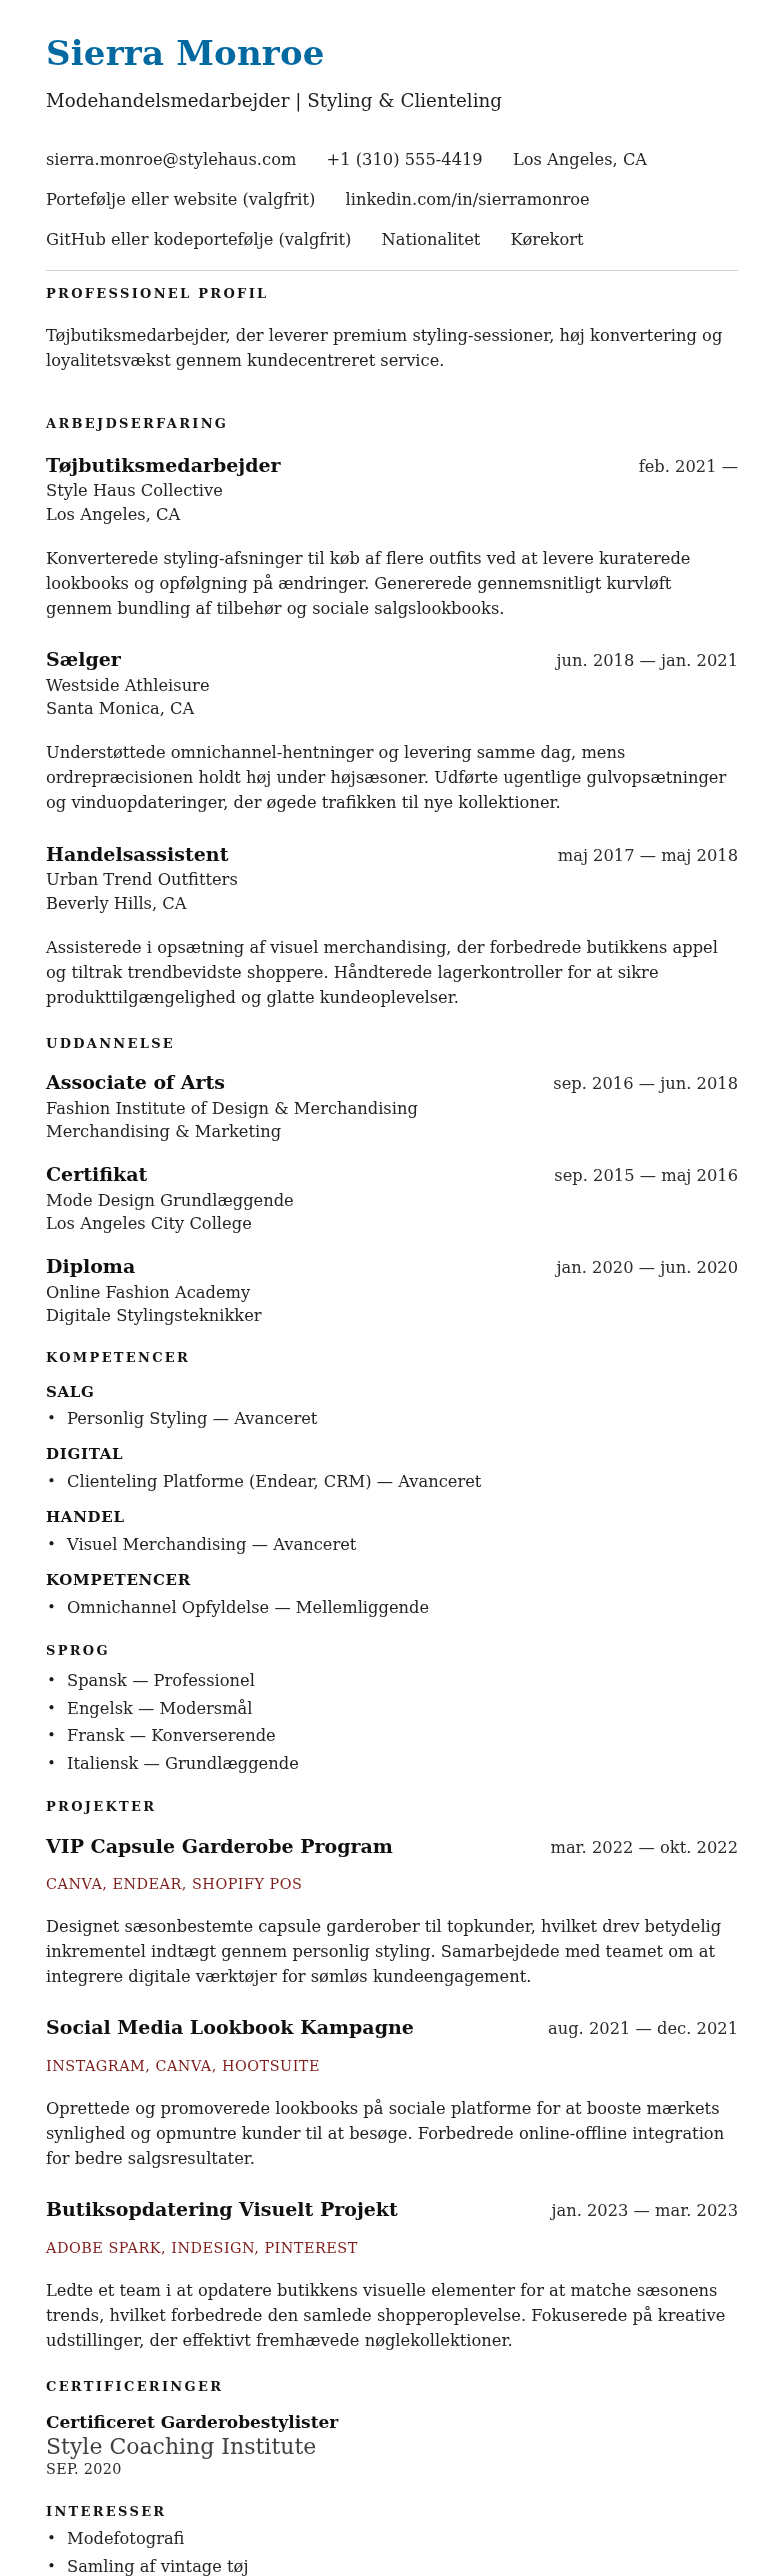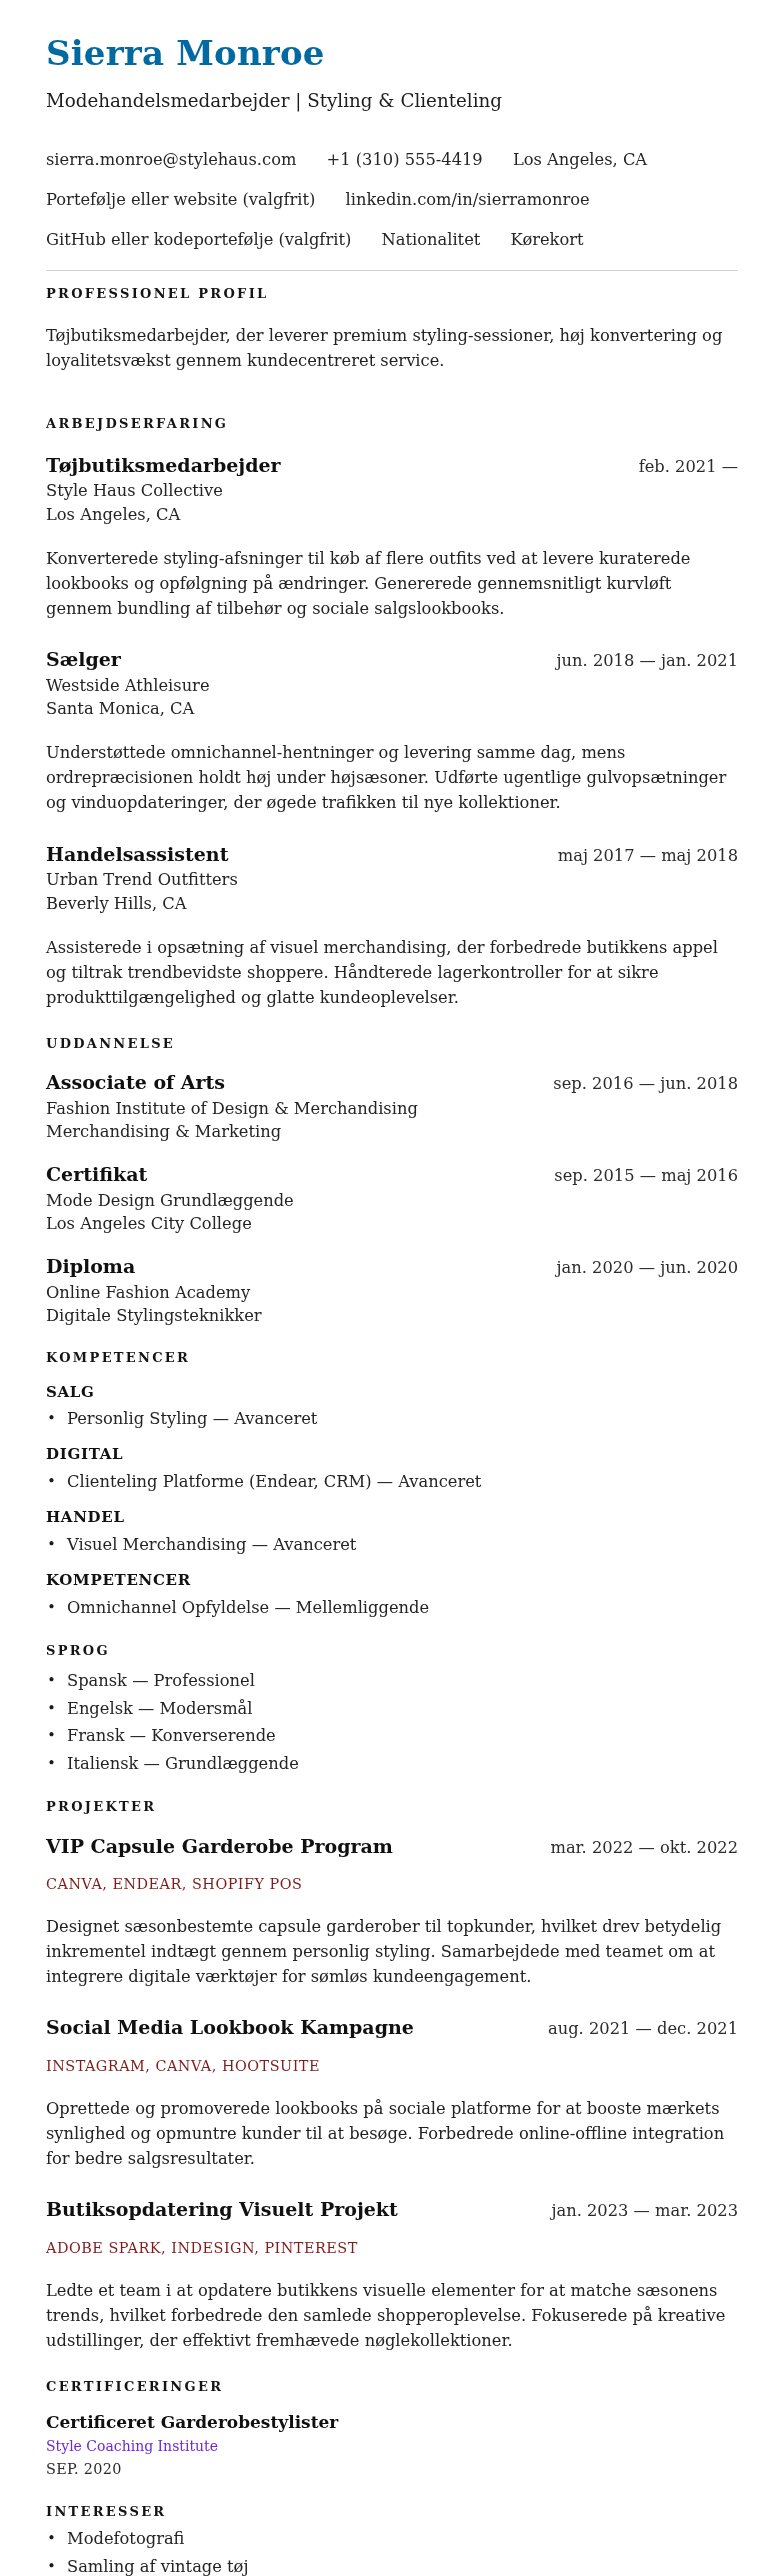--- a/index.html
+++ b/index.html
@@ -126,21 +126,21 @@
     left: 1.3px;
     top: 0;
     font-size: 14.4px;
     color: #1a1a1a;
   }
   .sec-languages ul.blist { margin-top: 9.1px; }
   .sec-interests ul.blist { margin-top: 6.5px; }
   
   .cert-entry { margin-top: 17px; }
   .cert-name { font-size: 17px; line-height: 21px; font-weight: 700; color: #101010; }
-  .cert-issuer { font-size: 14px; line-height: 21px; margin-top: 3.9px; color: #6d28d9; }
+  .cert-issuer { font-size: 22px; line-height: 21px; margin-top: 3.9px; color: #404040; }
   .cert-date { font-size: 14.4px; line-height: 17px; margin-top: 3.9px; letter-spacing: 0.3px; color: #2a2a2a; }
 </style>
 </head>
 <body>
 
 <div class="page">
 
   <div>
     <h1 class="name">Sierra Monroe</h1>
     <div class="subtitle">Modehandelsmedarbejder | Styling &amp; Clienteling</div>

